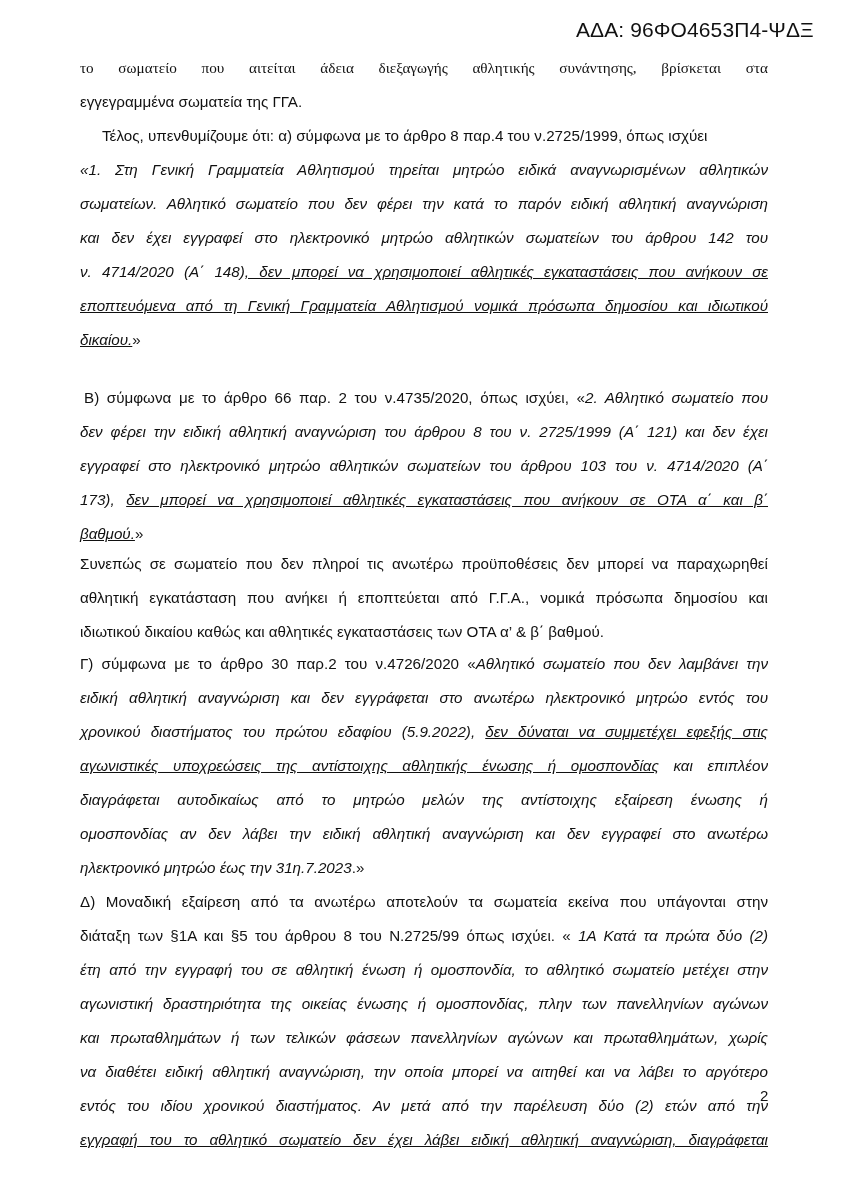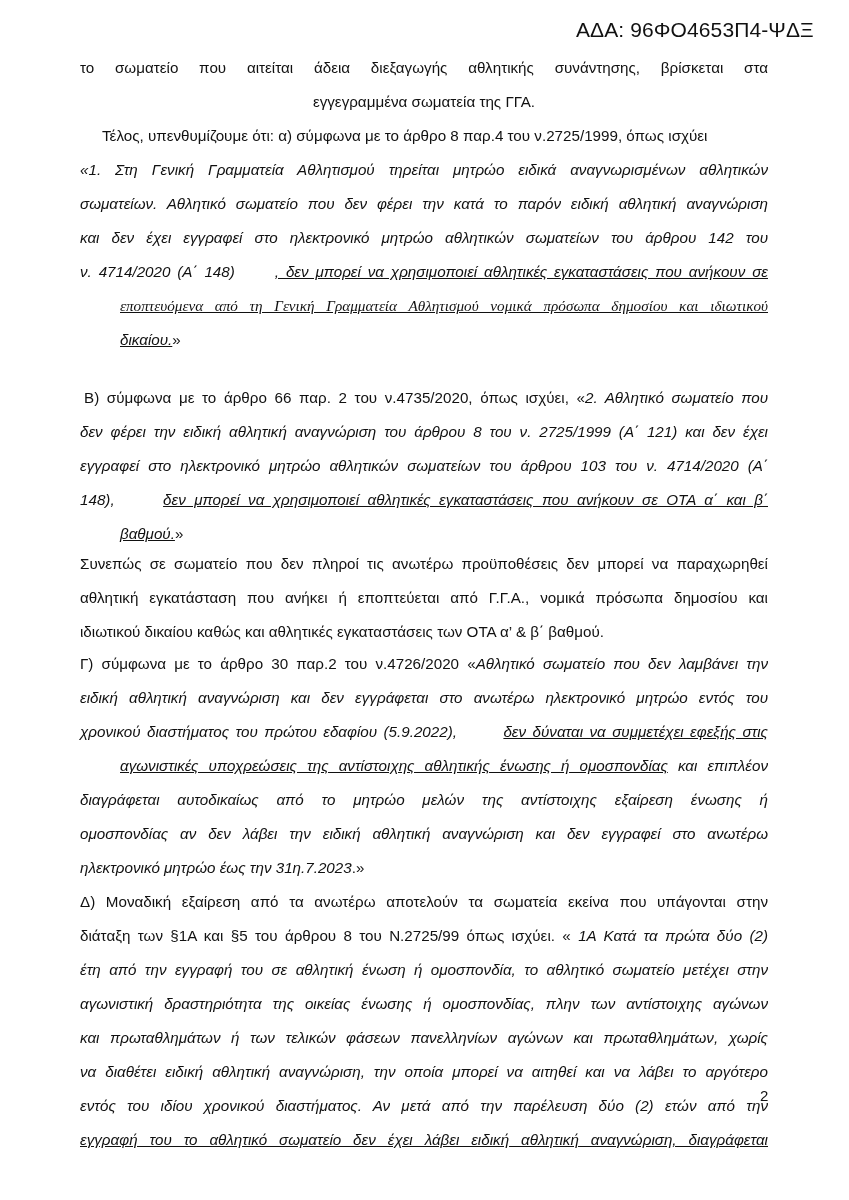--- a/index.html
+++ b/index.html
@@ -4,56 +4,56 @@
 <style>
   html, body { margin: 0; padding: 0; background: #ffffff; }
   body { width: 849px; height: 1200px; position: relative; overflow: hidden;
          font-family: "Liberation Sans", "DejaVu Sans", sans-serif; color: #111; }
   .ada { position: absolute; top: 18px; left: 576px; font-size: 21px; letter-spacing: 0.1px;
          font-family: "Liberation Sans", sans-serif; color: #111; }
   .page { position: absolute; left: 80px; top: 58px; width: 688px; }
   .line { position: absolute; left: 0; width: 688px; font-size: 15.2px; line-height: 20px; white-space: nowrap; }
   .just { text-align: justify; text-align-last: justify; }
   .i { font-style: italic; }
-  .u { text-decoration: underline; padding-left: 40px; }
+  .u { text-decoration: underline; }
   .pnum { position: absolute; left: 760px; top: 1087px; font-size: 15px; }
 </style>
 </head>
 <body>
 
 <div class="ada">ΑΔΑ: 96ΦΟ4653Π4-ΨΔΞ</div>
 
 <div class="page" id="page">
-    <div class="line just" style="top: 0px;"><span class="">το σωματείο που αιτείται άδεια διεξαγωγής αθλητικής συνάντησης, βρίσκεται στα</span></div>
-    <div class="line" style="top: 34px; text-align: center;"><span class="">εγγεγραμμένα σωματεία της ΓΓΑ.</span></div>
+    <div class="line just" style="top: 0px; font-family: Liberation Serif, serif;"><span class="">το σωματείο που αιτείται άδεια διεξαγωγής αθλητικής συνάντησης, βρίσκεται στα</span></div>
+    <div class="line" style="top: 34px;"><span class="">εγγεγραμμένα σωματεία της ΓΓΑ.</span></div>
     <div class="line" style="top: 68px; left: 22px; width: 666px;"><span class="">Τέλος, υπενθυμίζουμε ότι: α) σύμφωνα με το άρθρο 8 παρ.4  του ν.2725/1999, όπως ισχύει</span></div>
     <div class="line just" style="top: 102px;"><span class="i ">«1. Στη Γενική Γραμματεία Αθλητισμού τηρείται μητρώο ειδικά αναγνωρισμένων αθλητικών</span></div>
     <div class="line just" style="top: 136px;"><span class="i ">σωματείων. Αθλητικό σωματείο που δεν φέρει την κατά το παρόν ειδική αθλητική αναγνώριση</span></div>
     <div class="line just" style="top: 170px;"><span class="i ">και δεν έχει εγγραφεί στο ηλεκτρονικό μητρώο αθλητικών σωματείων του άρθρου 142 του</span></div>
     <div class="line just" style="top: 204px;"><span class="i ">ν. 4714/2020 (Α΄ 148)</span><span class="i u">, δεν μπορεί να χρησιμοποιεί αθλητικές εγκαταστάσεις που ανήκουν σε</span></div>
-    <div class="line just" style="top: 238px; font-family: Liberation Serif, serif;"><span class="i u">εποπτευόμενα από τη Γενική Γραμματεία Αθλητισμού νομικά πρόσωπα δημοσίου και ιδιωτικού</span></div>
+    <div class="line just" style="top: 238px;"><span class="i u">εποπτευόμενα από τη Γενική Γραμματεία Αθλητισμού νομικά πρόσωπα δημοσίου και ιδιωτικού</span></div>
     <div class="line" style="top: 272px;"><span class="i u">δικαίου.</span><span class="">»</span></div>
     <div class="line just" style="top: 330px; left: 4px; width: 684px;"><span class="">Β) σύμφωνα με το άρθρο 66 παρ. 2 του ν.4735/2020, όπως ισχύει, «</span><span class="i ">2. Αθλητικό σωματείο που</span></div>
     <div class="line just" style="top: 364px;"><span class="i ">δεν φέρει την ειδική αθλητική αναγνώριση του άρθρου 8 του ν. 2725/1999 (Α΄ 121) και δεν έχει</span></div>
     <div class="line just" style="top: 398px;"><span class="i ">εγγραφεί στο ηλεκτρονικό μητρώο αθλητικών σωματείων του άρθρου 103 του ν. 4714/2020 (Α΄</span></div>
-    <div class="line just" style="top: 432px;"><span class="i ">148), </span><span class="i u">δεν μπορεί να χρησιμοποιεί αθλητικές εγκαταστάσεις που ανήκουν σε ΟΤΑ α΄ και β΄</span></div>
+    <div class="line just" style="top: 432px;"><span class="i ">173), </span><span class="i u">δεν μπορεί να χρησιμοποιεί αθλητικές εγκαταστάσεις που ανήκουν σε ΟΤΑ α΄ και β΄</span></div>
     <div class="line" style="top: 466px;"><span class="i u">βαθμού.</span><span class="">»</span></div>
     <div class="line just" style="top: 496px;"><span class="">Συνεπώς σε σωματείο που δεν πληροί τις ανωτέρω προϋποθέσεις δεν μπορεί να παραχωρηθεί</span></div>
     <div class="line just" style="top: 530px;"><span class="">αθλητική εγκατάσταση που ανήκει ή εποπτεύεται από Γ.Γ.Α., νομικά πρόσωπα δημοσίου και</span></div>
     <div class="line" style="top: 564px;"><span class="">ιδιωτικού δικαίου καθώς και αθλητικές εγκαταστάσεις των ΟΤΑ α’ &amp; β΄ βαθμού.</span></div>
     <div class="line just" style="top: 596px;"><span class="">Γ) σύμφωνα με το άρθρο 30 παρ.2 του ν.4726/2020 «</span><span class="i ">Αθλητικό σωματείο που δεν λαμβάνει την</span></div>
     <div class="line just" style="top: 630px;"><span class="i ">ειδική αθλητική αναγνώριση και δεν εγγράφεται στο ανωτέρω ηλεκτρονικό μητρώο εντός του</span></div>
     <div class="line just" style="top: 664px;"><span class="i ">χρονικού διαστήματος του πρώτου εδαφίου (5.9.2022), </span><span class="i u">δεν δύναται να συμμετέχει εφεξής στις</span></div>
     <div class="line just" style="top: 698px;"><span class="i u">αγωνιστικές υποχρεώσεις της αντίστοιχης αθλητικής ένωσης ή ομοσπονδίας</span><span class="i "> και επιπλέον</span></div>
     <div class="line just" style="top: 732px;"><span class="i ">διαγράφεται αυτοδικαίως από το μητρώο μελών της αντίστοιχης εξαίρεση ένωσης ή</span></div>
     <div class="line just" style="top: 766px;"><span class="i ">ομοσπονδίας αν δεν λάβει την ειδική αθλητική αναγνώριση και δεν εγγραφεί στο ανωτέρω</span></div>
     <div class="line" style="top: 800px;"><span class="i ">ηλεκτρονικό μητρώο έως την 31η.7.2023</span><span class="">.»</span></div>
     <div class="line just" style="top: 834px;"><span class="">Δ) Μοναδική εξαίρεση από τα ανωτέρω αποτελούν τα σωματεία εκείνα που υπάγονται στην</span></div>
     <div class="line just" style="top: 868px;"><span class="">διάταξη των §1Α και §5 του άρθρου 8 του Ν.2725/99 όπως ισχύει. « </span><span class="i ">1Α Κατά τα πρώτα δύο (2)</span></div>
     <div class="line just" style="top: 902px;"><span class="i ">έτη από την εγγραφή του σε αθλητική ένωση ή ομοσπονδία, το αθλητικό σωματείο μετέχει στην</span></div>
-    <div class="line just" style="top: 936px;"><span class="i ">αγωνιστική δραστηριότητα της οικείας ένωσης ή ομοσπονδίας, πλην των αντίστοιχης αγώνων</span></div>
+    <div class="line just" style="top: 936px;"><span class="i ">αγωνιστική δραστηριότητα της οικείας ένωσης ή ομοσπονδίας, πλην των πανελληνίων αγώνων</span></div>
     <div class="line just" style="top: 970px;"><span class="i ">και πρωταθλημάτων ή των τελικών φάσεων πανελληνίων αγώνων και πρωταθλημάτων, χωρίς</span></div>
     <div class="line just" style="top: 1004px;"><span class="i ">να διαθέτει ειδική αθλητική αναγνώριση, την οποία μπορεί να αιτηθεί και να λάβει το αργότερο</span></div>
     <div class="line just" style="top: 1038px;"><span class="i ">εντός του ιδίου χρονικού διαστήματος. Αν μετά από την παρέλευση δύο (2) ετών από την</span></div>
     <div class="line just" style="top: 1072px; text-decoration: underline;"><span class="i ">εγγραφή του το αθλητικό σωματείο δεν έχει λάβει ειδική αθλητική αναγνώριση, διαγράφεται</span></div>
   </div>
 
 <div class="pnum">2</div>
 
 </body></html>

